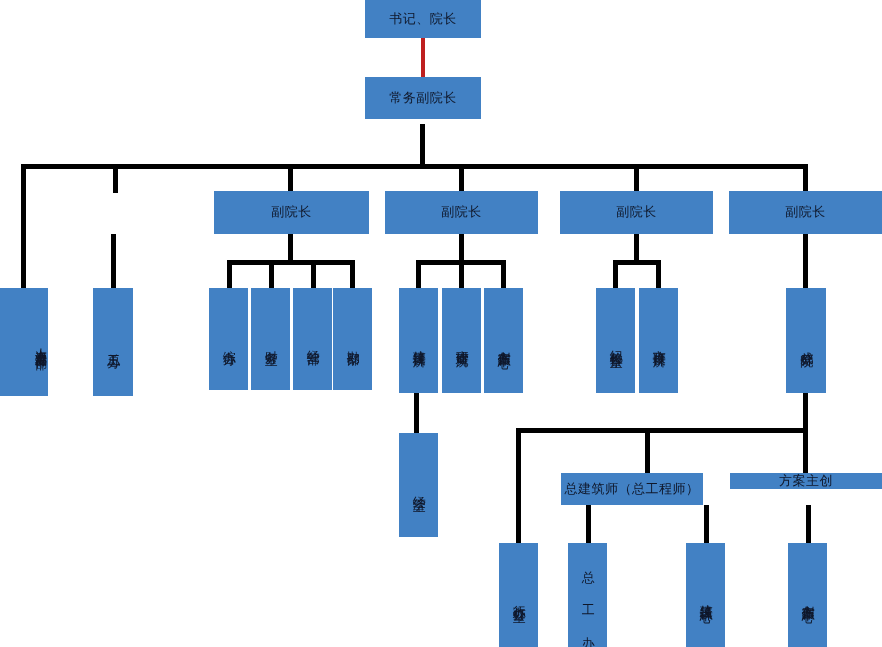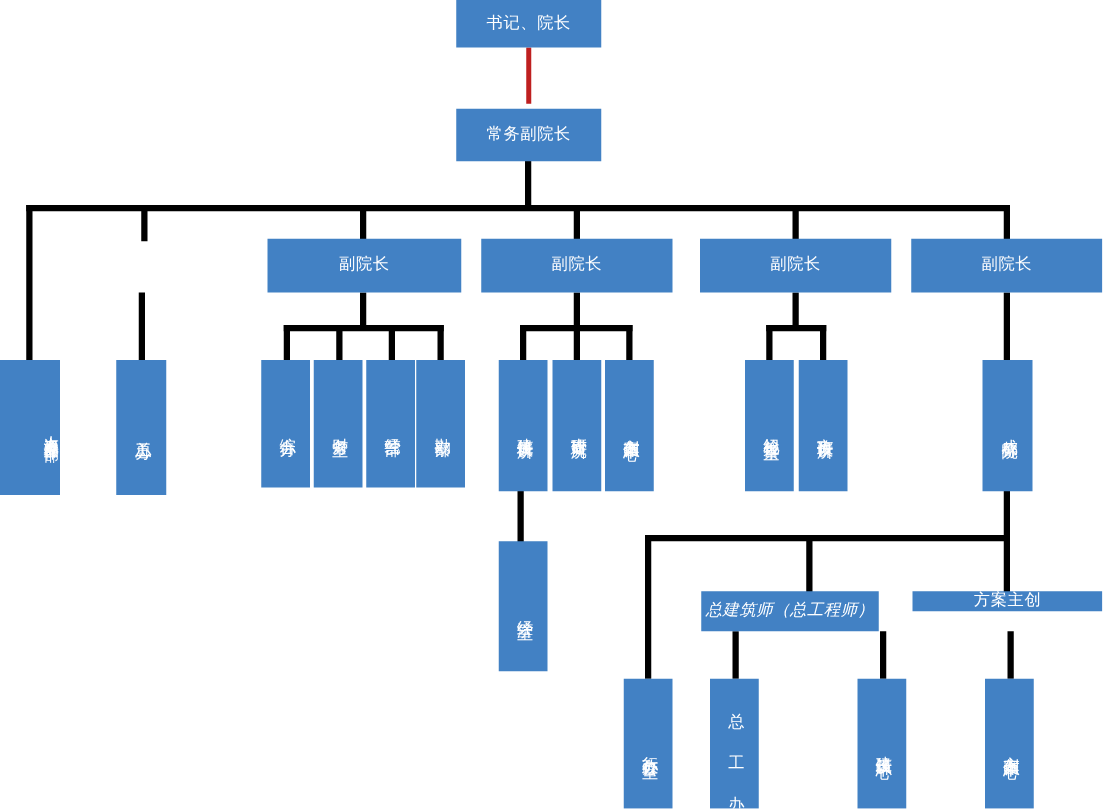--- a/index.html
+++ b/index.html
@@ -12,21 +12,21 @@
     position: relative;
     width: 882px;
     height: 647px;
     background: #ffffff;
     overflow: hidden;
     font-family: "DejaVu Sans", "Liberation Sans", sans-serif;
   }
   .node {
     position: absolute;
     background: #4281c4;
-    color: #ffffff;
+    color: #0f172a;
     box-sizing: border-box;
     display: flex;
     align-items: center;
     justify-content: center;
     text-align: center;
     line-height: 1.25;
     letter-spacing: 0.5px;
   }
   .node.horiz {
     font-size: 13px;
@@ -113,21 +113,21 @@
   <div class="conn" style="left:645px; top:428px; width:5px; height:46px;"></div>
   <div class="conn" style="left:803px; top:428px; width:5px; height:46px;"></div>
 
   <div class="conn" style="left:586px; top:505px; width:5px; height:38px;"></div>
   <div class="conn" style="left:704px; top:505px; width:5px; height:38px;"></div>
 
   <div class="conn" style="left:806px; top:505px; width:5px; height:38px;"></div>
 
   <div class="node horiz" style="left:365px; top:0px; width:116px; height:38px;">书记、院长</div>
 
-  <div class="node horiz" style="left:365px; top:87px; width:116px; height:42px;">常务副院长</div>
+  <div class="node horiz" style="left:365px; top:77px; width:116px; height:42px;">常务副院长</div>
 
 
   <div class="node horiz" style="left:214px; top:191px; width:155px; height:43px;">副院长</div>
 
   <div class="node horiz" style="left:385px; top:191px; width:153px; height:43px;">副院长</div>
 
   <div class="node horiz" style="left:560px; top:191px; width:153px; height:43px;">副院长</div>
 
   <div class="node horiz" style="left:729px; top:191px; width:153px; height:43px;">副院长</div>
 
@@ -153,21 +153,21 @@
   <div class="node vert" style="left:484px; top:288px; width:39px; height:105px;">方案创作中心</div>
 
   <div class="node vert" style="left:596px; top:288px; width:39px; height:105px;">纪检督察室</div>
 
   <div class="node vert" style="left:639px; top:288px; width:39px; height:105px;">市政设计所</div>
 
   <div class="node vert" style="left:786px; top:288px; width:40px; height:105px;">成都分院</div>
 
   <div class="node vert" style="left:399px; top:433px; width:39px; height:104px;">经济室</div>
 
-  <div class="node horiz" style="left:561px; top:473px; width:142px; height:32px;font-style:italic;">总建筑师（总工程师）</div>
+  <div class="node horiz" style="left:561px; top:473px; width:142px; height:32px;">总建筑师（总工程师）</div>
 
   <div class="node horiz" style="left:730px; top:473px; width:152px; height:16px;">方案主创</div>
 
   <div class="node vert" style="left:499px; top:543px; width:39px; height:104px;">行政办公室</div>
 
   <div class="node vert spaced" style="left:568px; top:543px; width:39px; height:104px;">总  工  办</div>
 
   <div class="node vert" style="left:686px; top:543px; width:39px; height:104px;">建筑设计中心</div>
 
   <div class="node vert" style="left:788px; top:543px; width:39px; height:104px;">方案创作中心</div>

